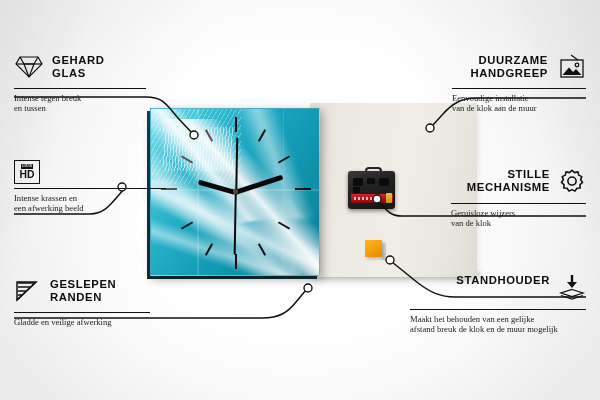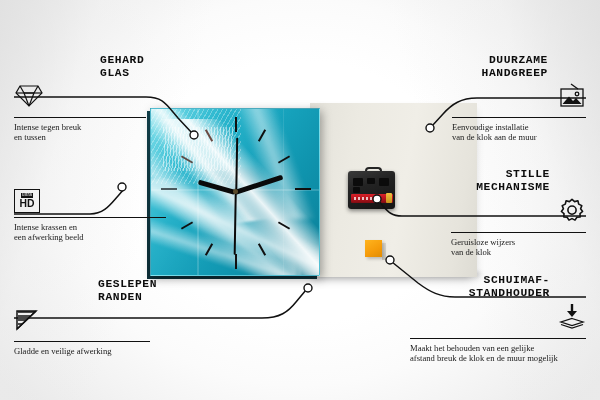--- a/index.html
+++ b/index.html
@@ -134,36 +134,35 @@
   .hub{position:absolute;left:82px;top:80px;width:5px;height:5px;border-radius:50%;
     background:#5a4a2a;box-shadow:0 0 2px rgba(0,0,0,0.6);}
 
   
   .connectors{position:absolute;left:0;top:0;width:600px;height:400px;pointer-events:none;}
 
   
   .callout{position:absolute;}
   .callout .head{display:flex;align-items:flex-start;gap:8px;}
   .callout .titles{
-    font-family:Liberation Mono, monospace;
+    font-family:Liberation Sans, sans-serif;
     font-weight:bold;font-size:11.3px;line-height:13.4px;
     letter-spacing:0.6px;color:#0d0d0d;text-transform:uppercase;
     white-space:nowrap;
-    margin-left:48px;
   }
   .callout .rule{height:1px;background:#111;margin-top:4px;}
   .callout .body{
     font-family:"Liberation Serif", serif;
     font-size:8.6px;line-height:10.6px;color:#1a1a1a;margin-top:3.5px;
   }
   .callout.left .head{flex-direction:row;}
   .callout.right .head{flex-direction:row;justify-content:flex-end;}
   .callout.right .titles{text-align:right;}
   .callout.right .body{text-align:left;}
-  .ic{flex:0 0 auto;display:block;margin-top:29px;}
+  .ic{flex:0 0 auto;display:block;}
   .hd-badge{
     width:26px;height:24px;border:1.4px solid #111;box-sizing:border-box;
     display:flex;flex-direction:column;align-items:center;justify-content:center;
     font-family:"Liberation Sans", sans-serif;color:#111;line-height:1;
   }
   .hd-badge .u{font-size:4.6px;letter-spacing:0.2px;background:#111;color:#fff;padding:0.5px 1.5px;}
   .hd-badge .h{font-size:10.4px;font-weight:bold;margin-top:1px;}
 </style>
 </head>
 <body>
@@ -342,21 +341,20 @@
     <div class="rule" style="width:135px;"></div>
     <div class="body">
       <div>Geruisloze wijzers</div>
       <div>van de klok</div>
     </div>
   </div>
 
   <div class="callout right" style="left:410px;top:274px;width:176px;">
     <div class="head">
       <div class="titles">
-        <div>SCHUIMAF-</div>
         <div>STANDHOUDER</div>
       </div>
       <span class="ic">
         <svg width="28" height="27" viewBox="0 0 28 27" fill="none" stroke="#111" stroke-width="1.3">
           <path d="M14 1 L14 10" stroke-width="2.4"></path>
           <path d="M9 8 L14 14 L19 8 Z" fill="#111" stroke="none"></path>
           <path d="M14 15.5 L25 19 L14 22.5 L3 19 Z"></path>
           <path d="M3 21.5 L14 25 L25 21.5"></path>
         </svg>
       </span>

